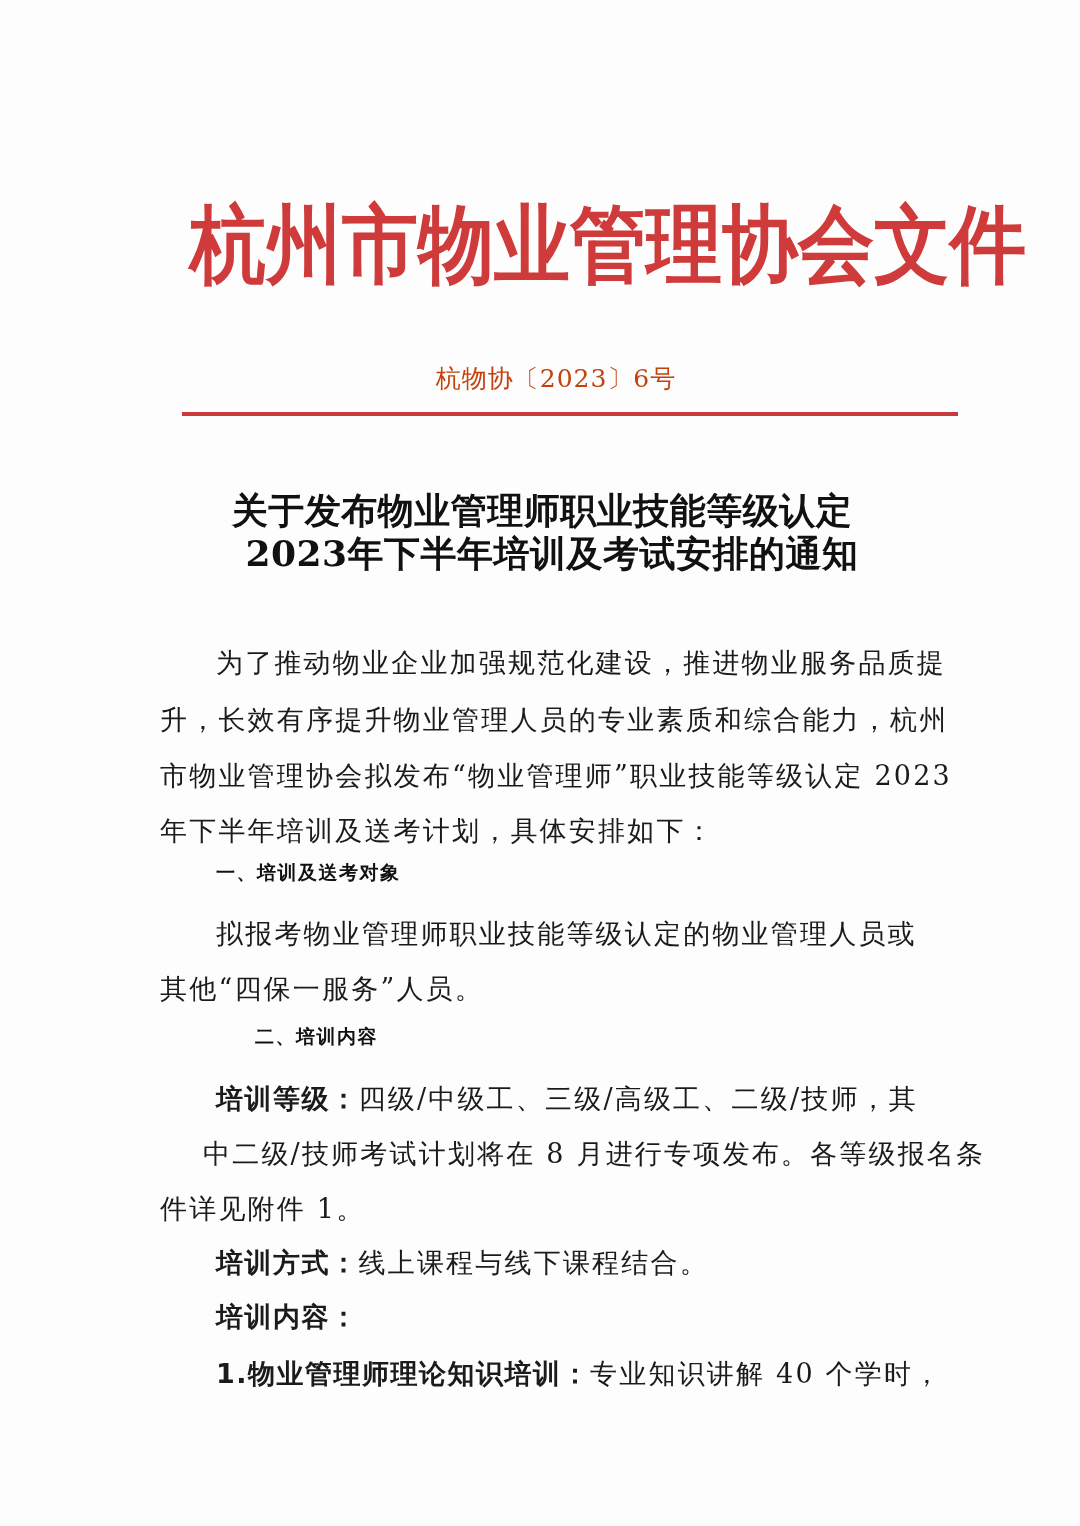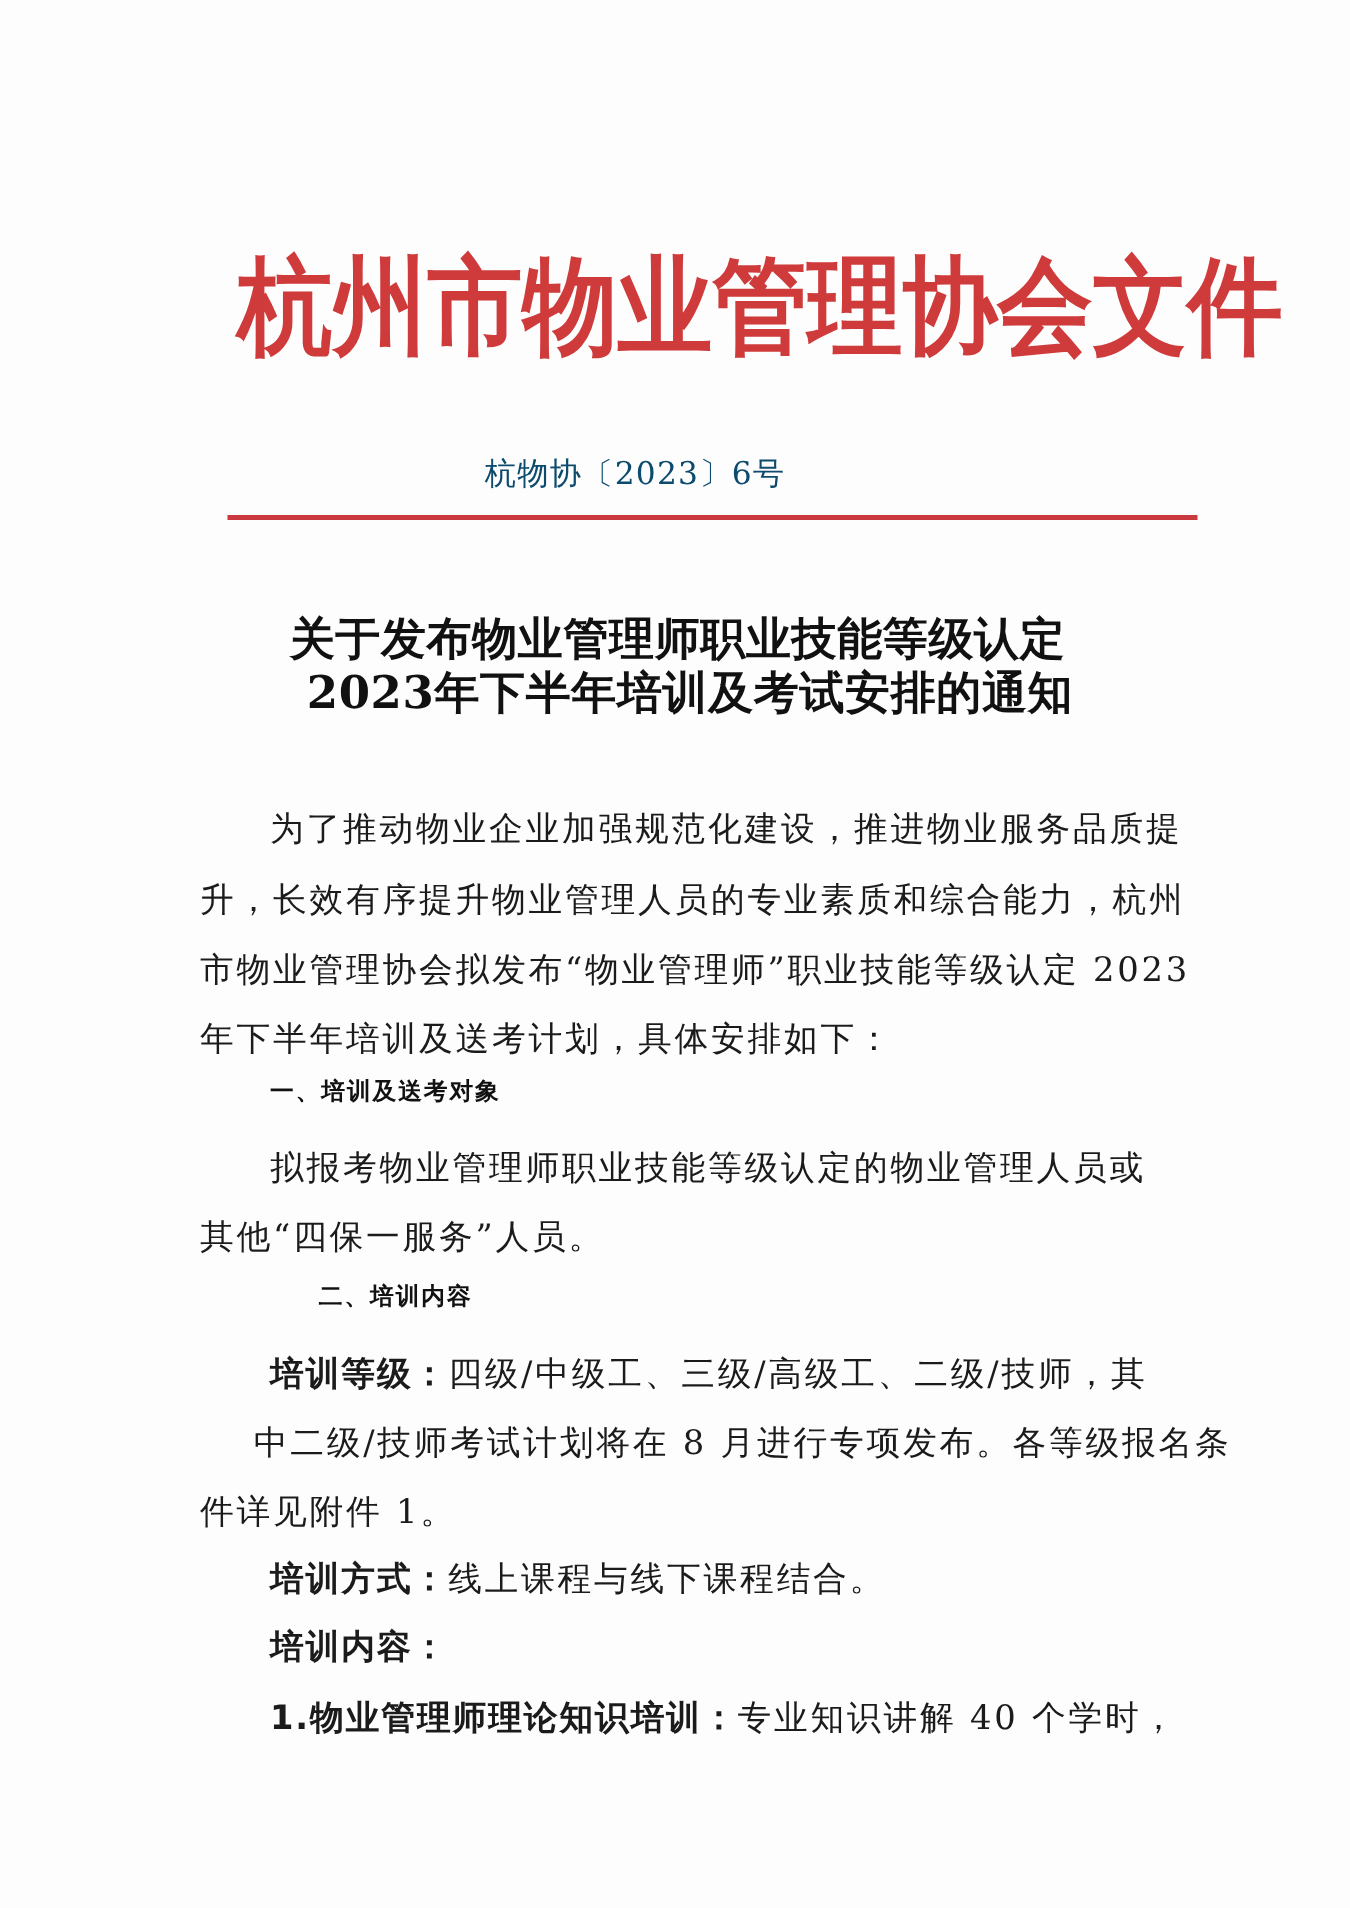--- a/index.html
+++ b/index.html
@@ -40,22 +40,23 @@
     }
     .masthead span { display: inline-block; }
     .doc-number {
       position: absolute;
       left: 0;
       width: 1016px;
       top: 362px;
       text-align: center;
       font-size: 25px;
       letter-spacing: 1px;
-      color: #0c4a6e;
+      color: #c2410c;
       font-family: "DejaVu Serif", "Liberation Serif", serif;
+      padding-left: 48px;
     }
     .red-rule {
       position: absolute;
       left: 182px;
       top: 412px;
       width: 776px;
       height: 4px;
       background: #c9393d;
     }
     .title {

